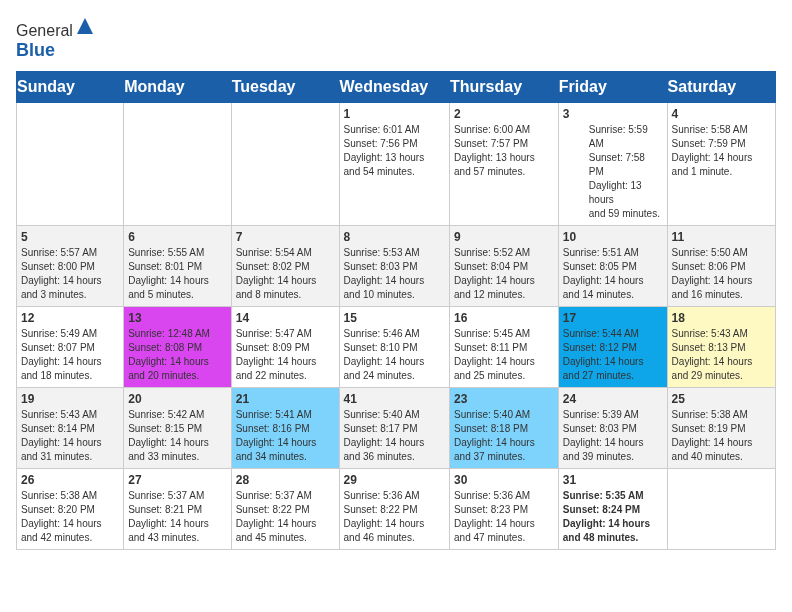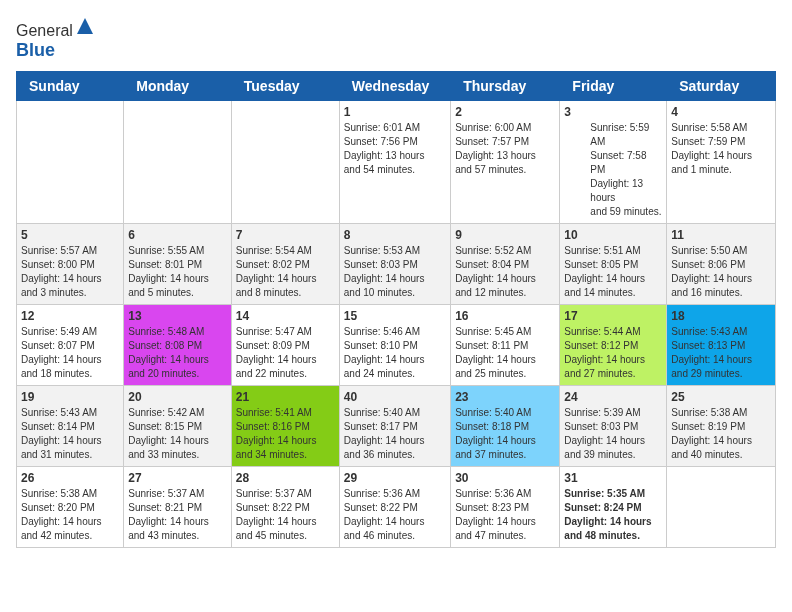--- a/index.html
+++ b/index.html
@@ -40,23 +40,23 @@
       color: #555;
     }
     .calendar-table {
       width: 100%;
       border-collapse: collapse;
       font-size: 10.5px;
     }
     .calendar-table th {
       background-color: #1a5fa8;
       color: #fff;
-      padding: 6px 12px;
+      padding: 6px 0;
       text-align: left;
-      font-size: 14px;
+      font-size: 16px;
       border: 1px solid #1a5fa8;
     }
     .calendar-table td {
       border: 1px solid #ccc;
       vertical-align: top;
       padding: 4px;
       width: 113px;
       min-height: 80px;
       height: 80px;
     }
@@ -197,21 +197,21 @@
       <tr>
         <td style="background-color: rgb(255, 255, 255);">
           <div class="day-number">12</div>
           <div class="day-info" style="white-space: pre-line;">Sunrise: 5:49 AM
 Sunset: 8:07 PM
 Daylight: 14 hours
 and 18 minutes.</div>
         </td>
         <td style="background-color: #d946ef;">
           <div class="day-number">13</div>
-          <div class="day-info" style="white-space: pre-line;">Sunrise: 5:48 AM
+          <div class="day-info" style="white-space: pre-line;">Sunrise: 12:48 AM
 Sunset: 8:08 PM
 Daylight: 14 hours
 and 20 minutes.</div>
         </td>
         <td style="background-color: rgb(255, 255, 255);">
           <div class="day-number">14</div>
           <div class="day-info" style="white-space: pre-line;">Sunrise: 5:47 AM
 Sunset: 8:09 PM
 Daylight: 14 hours
 and 22 minutes.</div>
@@ -223,28 +223,28 @@
 Daylight: 14 hours
 and 24 minutes.</div>
         </td>
         <td style="background-color: rgb(255, 255, 255);">
           <div class="day-number">16</div>
           <div class="day-info" style="white-space: pre-line;">Sunrise: 5:45 AM
 Sunset: 8:11 PM
 Daylight: 14 hours
 and 25 minutes.</div>
         </td>
-        <td style="background-color: #bef264;">
+        <td style="background-color: #0ea5e9;">
           <div class="day-number">17</div>
           <div class="day-info" style="white-space: pre-line;">Sunrise: 5:44 AM
 Sunset: 8:12 PM
 Daylight: 14 hours
 and 27 minutes.</div>
         </td>
-        <td style="background-color: #0ea5e9;">
+        <td style="background-color: #fef9c3;">
           <div class="day-number">18</div>
           <div class="day-info" style="white-space: pre-line;">Sunrise: 5:43 AM
 Sunset: 8:13 PM
 Daylight: 14 hours
 and 29 minutes.</div>
         </td>
       </tr>
       <tr>
         <td style="background-color: rgb(242, 242, 242);">
           <div class="day-number">19</div>
@@ -253,29 +253,29 @@
 Daylight: 14 hours
 and 31 minutes.</div>
         </td>
         <td style="background-color: rgb(242, 242, 242);">
           <div class="day-number">20</div>
           <div class="day-info" style="white-space: pre-line;">Sunrise: 5:42 AM
 Sunset: 8:15 PM
 Daylight: 14 hours
 and 33 minutes.</div>
         </td>
-        <td style="background-color: #84cc16;">
+        <td style="background-color: #7dd3fc;">
           <div class="day-number">21</div>
           <div class="day-info" style="white-space: pre-line;">Sunrise: 5:41 AM
 Sunset: 8:16 PM
 Daylight: 14 hours
 and 34 minutes.</div>
         </td>
         <td style="background-color: rgb(242, 242, 242);">
-          <div class="day-number">40</div>
+          <div class="day-number">41</div>
           <div class="day-info" style="white-space: pre-line;">Sunrise: 5:40 AM
 Sunset: 8:17 PM
 Daylight: 14 hours
 and 36 minutes.</div>
         </td>
         <td style="background-color: #7dd3fc; margin-left: 44px;">
           <div class="day-number">23</div>
           <div class="day-info" style="white-space: pre-line;">Sunrise: 5:40 AM
 Sunset: 8:18 PM
 Daylight: 14 hours

